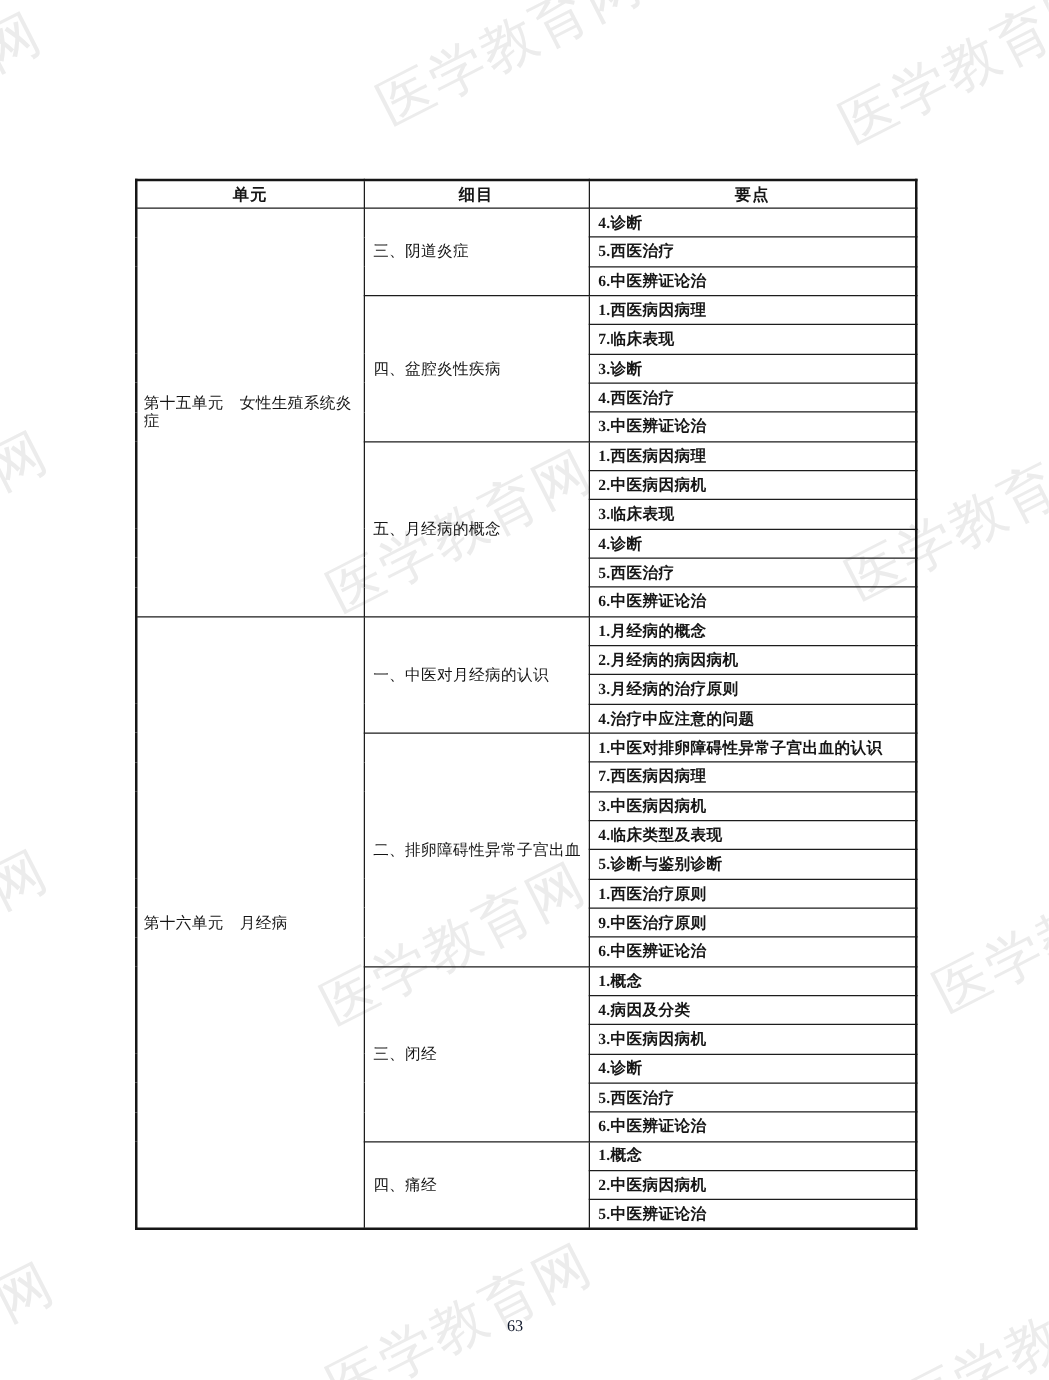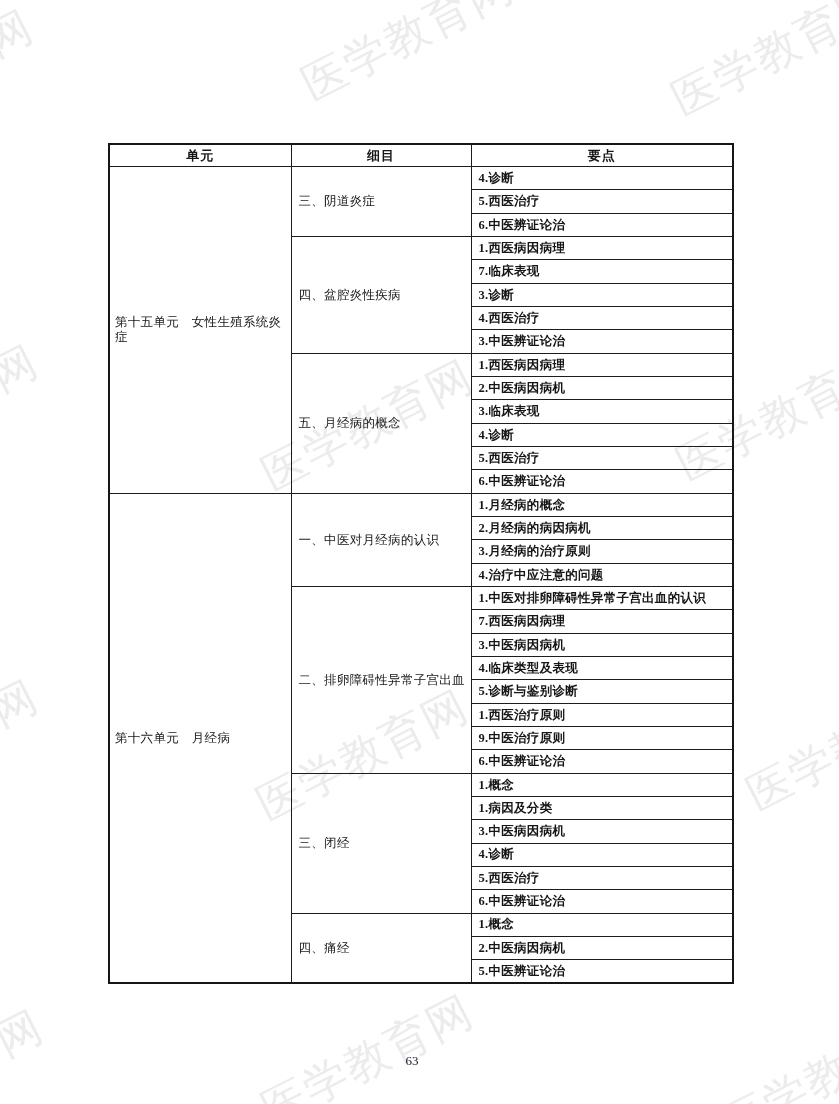--- a/index.html
+++ b/index.html
@@ -186,21 +186,21 @@
           <td class="point">9.中医治疗原则</td>
         </tr>
         <tr>
           <td class="point">6.中医辨证论治</td>
         </tr>
         <tr>
           <td class="item" rowspan="6">三、闭经</td>
           <td class="point">1.概念</td>
         </tr>
         <tr>
-          <td class="point">1.病因及分类</td>
+          <td class="point">4.病因及分类</td>
         </tr>
         <tr>
           <td class="point">3.中医病因病机</td>
         </tr>
         <tr>
           <td class="point">4.诊断</td>
         </tr>
         <tr>
           <td class="point">5.西医治疗</td>
         </tr>

